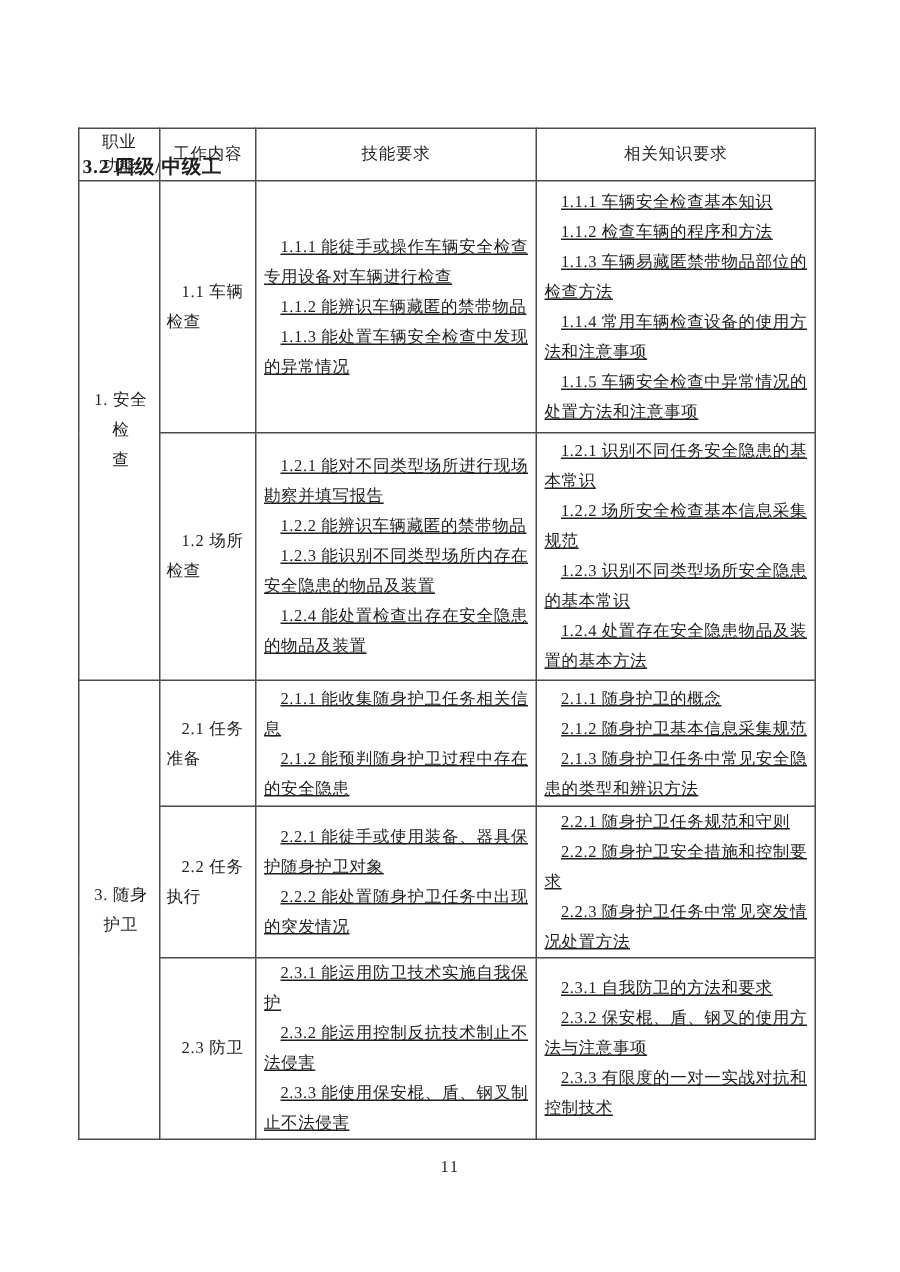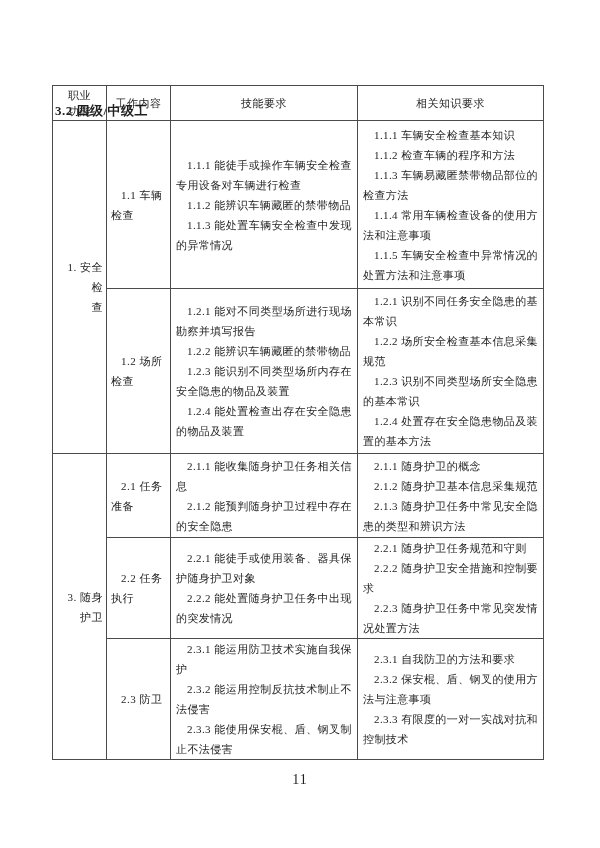--- a/index.html
+++ b/index.html
@@ -38,47 +38,48 @@
     text-align: center;
     line-height: 16px;
     white-space: pre-line;
     letter-spacing: 0.5px;
   }
   td.func-cell {
     padding: 0 3px 0 5px;
     white-space: pre-line;
     line-height: 20px;
     letter-spacing: 0.5px;
-    text-align: right;
+    text-align: center;
   }
   td.work-cell {
     padding: 0 3px 0 4px;
     white-space: pre-line;
     line-height: 20px;
     text-indent: 10px;
     letter-spacing: 0.5px;
     text-align: left;
   }
   td.req-cell {
     padding: 0 5px;
+    text-decoration: underline;
   }
   td.req-cell p.item {
     margin: 0;
     line-height: 20px;
     text-indent: 1em;
     text-align: justify;
     letter-spacing: 0.4px;
   }
   .page-number {
     position: absolute;
     top: 772px;
     left: 0;
     width: 100%;
     text-align: center;
-    font-size: 14px;
+    font-size: 11px;
     letter-spacing: 1px;
   }
 </style>
 </head>
 <body>
 
 <div class="doc-title">3.2 四级/中级工</div>
 
 <table class="std-table">
   <colgroup>

